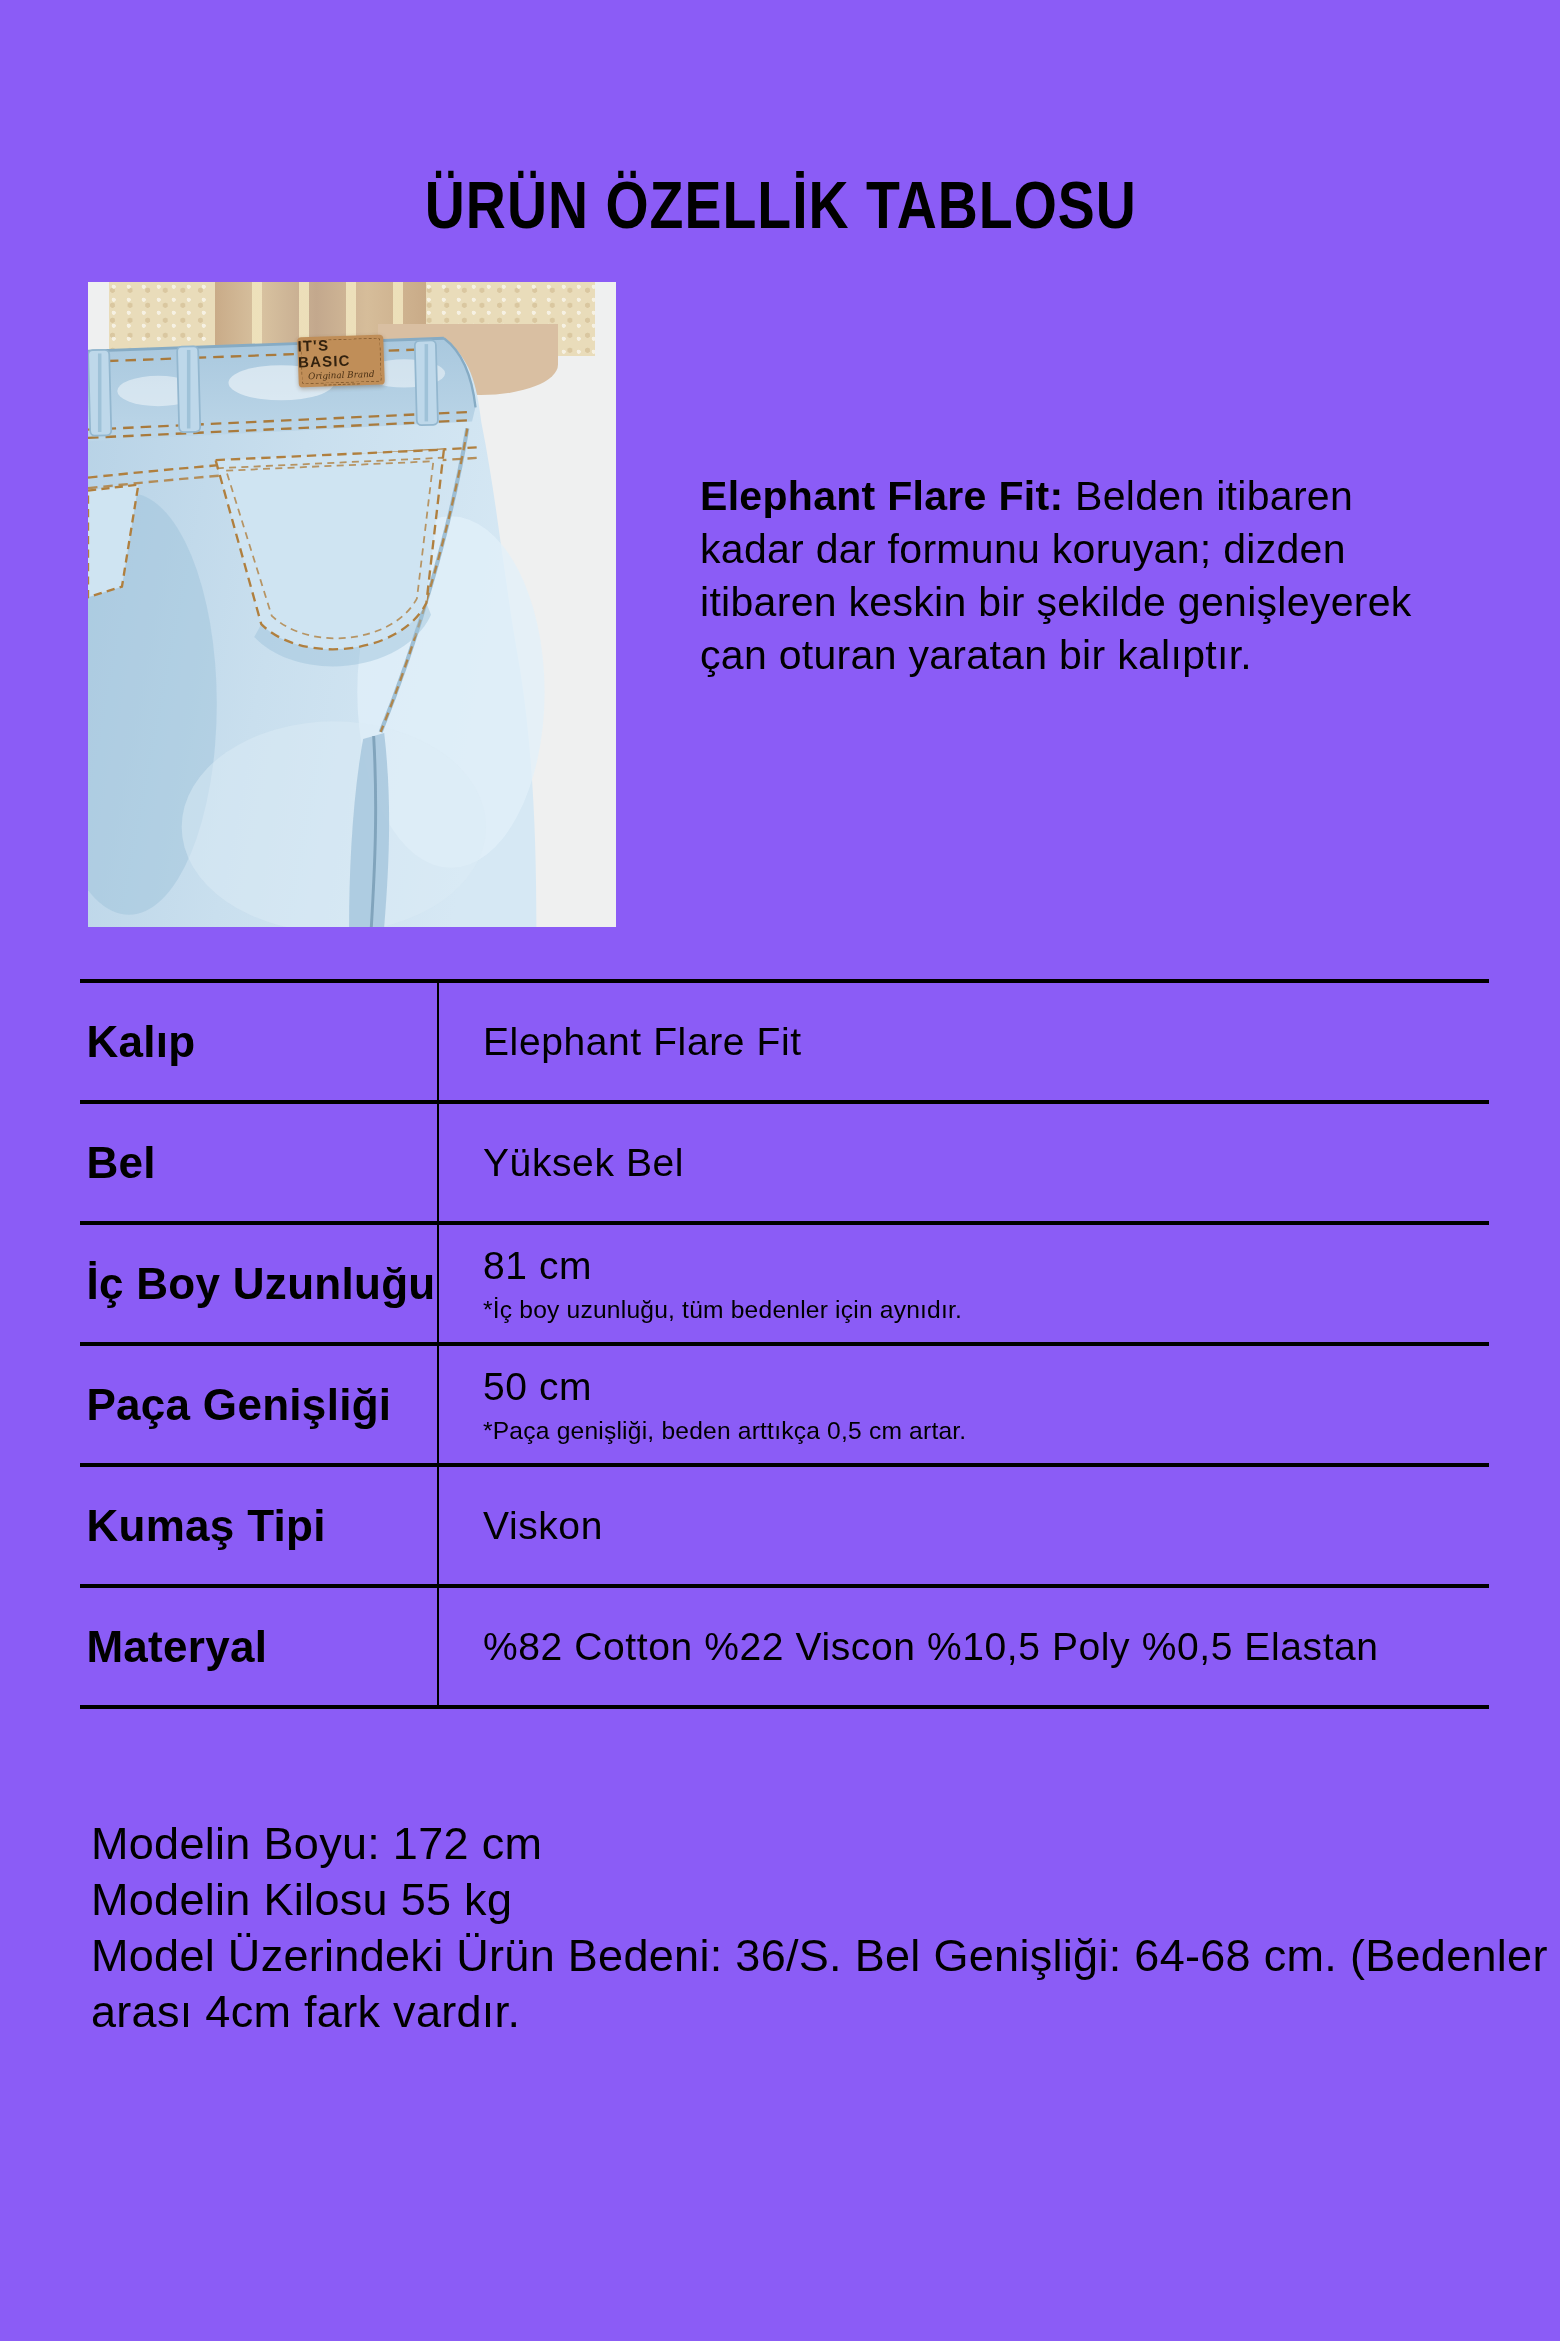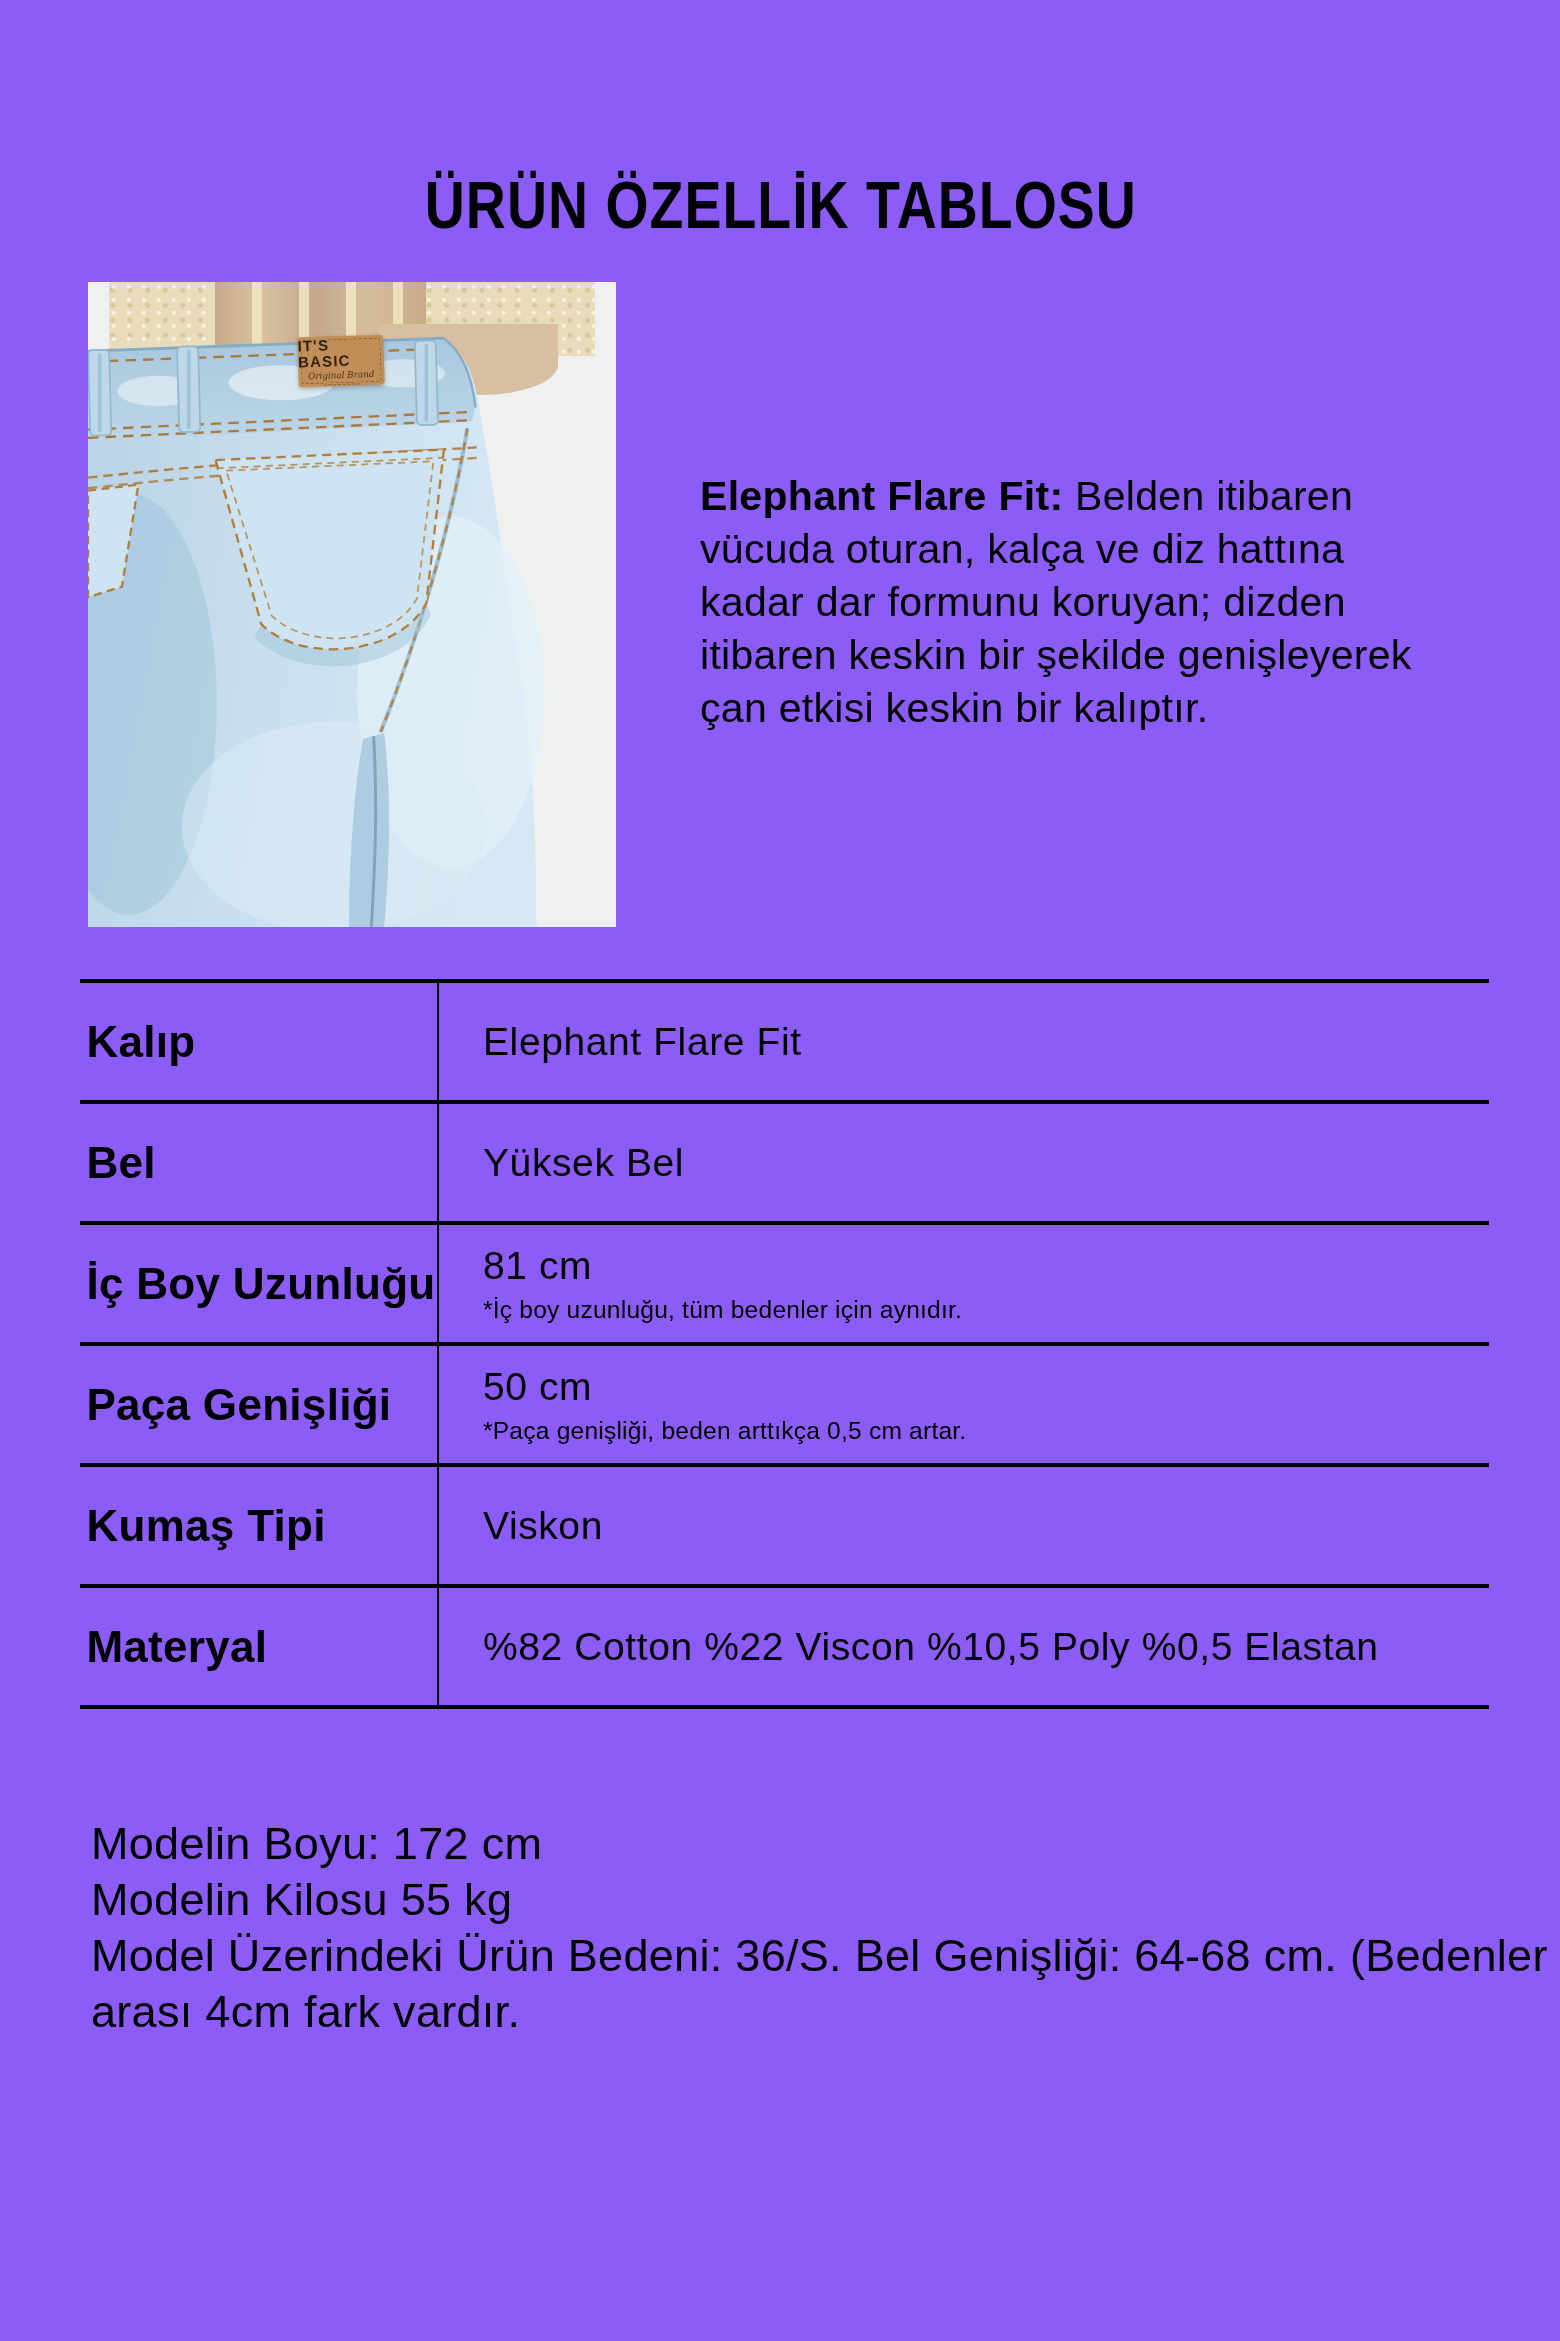--- a/index.html
+++ b/index.html
@@ -151,24 +151,23 @@
 
     <div class="brand-label">
       <span class="brand-name">IT'S BASIC</span>
       <span class="brand-sub">Original Brand</span>
       <span class="brand-stitch"></span>
     </div>
   </div>
 
   <div class="desc">
     <div class="desc-line"><span class="desc-lead">Elephant Flare Fit:</span><span> Belden itibaren</span></div>
-    <div class="desc-line">vücuda oturan, kalça ve diz hattına</div>
     <div class="desc-line">kadar dar formunu koruyan; dizden</div>
     <div class="desc-line">itibaren keskin bir şekilde genişleyerek</div>
-    <div class="desc-line">çan etkisi keskin bir kalıptır.</div>
+    <div class="desc-line">çan oturan yaratan bir kalıptır.</div>
   </div>
 
   <div class="spec-table">
 
     <div class="spec-row">
       <div class="spec-label">Kalıp</div>
       <div class="spec-value-cell">
         <div class="spec-value">Elephant Flare Fit</div>
       </div>
     </div>

